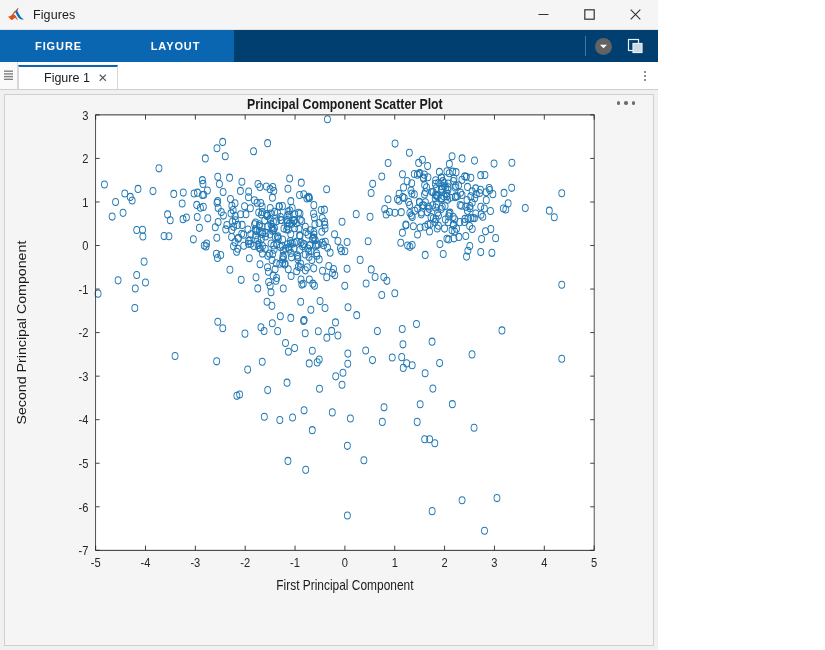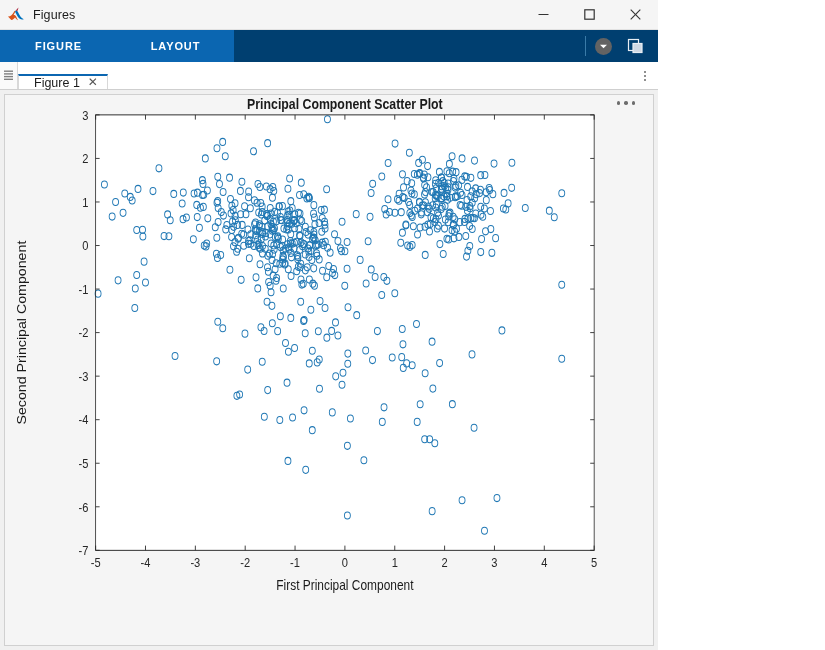--- a/index.html
+++ b/index.html
@@ -103,27 +103,27 @@
     align-items: stretch;
   }
   .tabstrip-grip {
     width: 18px;
     border-right: 1px solid #d8d8d8;
     display: flex; align-items: center; justify-content: center;
     background: #fafafa;
   }
   .doc-tab {
     display: flex;
-    align-items: flex-start;
-    padding: 0 9px 0 15px;
+    align-items: center;
+    padding: 0 9px 0 25px;
     background: #ffffff;
     border-top: 2px solid #0b66b1;
     border-right: 1px solid #d8d8d8;
     border-left: 1px solid #d8d8d8;
-    margin-top: 12px;
+    margin-top: 3px;
     font-size: 12.5px;
     color: #1b1b1b;
   }
   .doc-tab-close {
     margin-left: 8px;
     color: #555;
     font-size: 12px;
     line-height: 1;
   }
   .tabstrip-fill { flex: 1 1 auto; background: #ffffff; }

